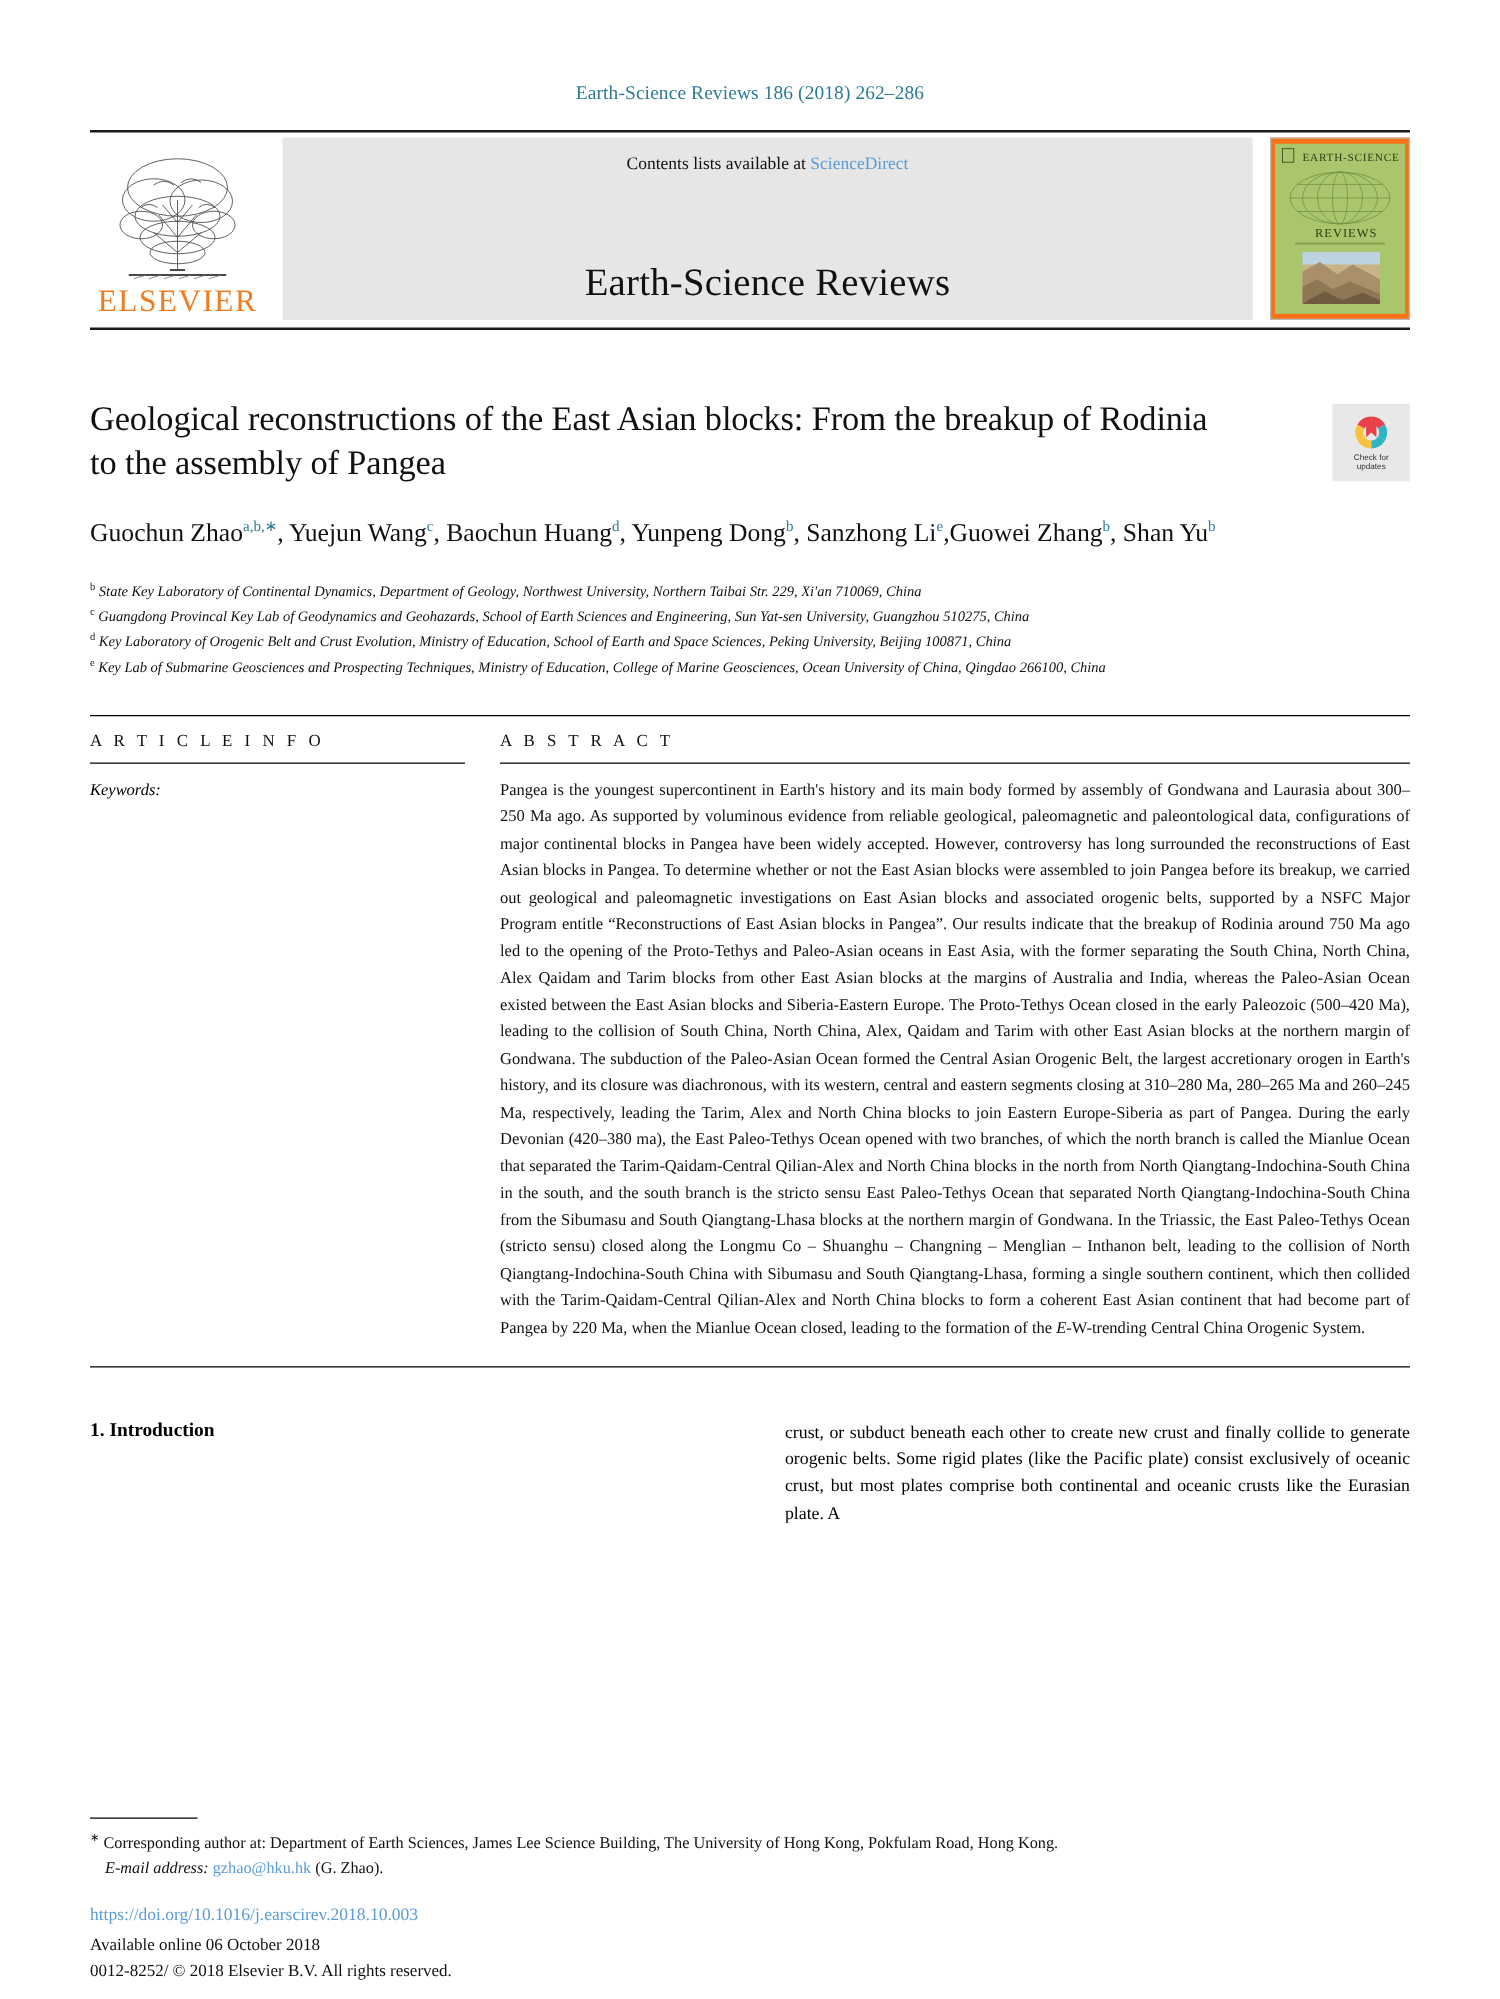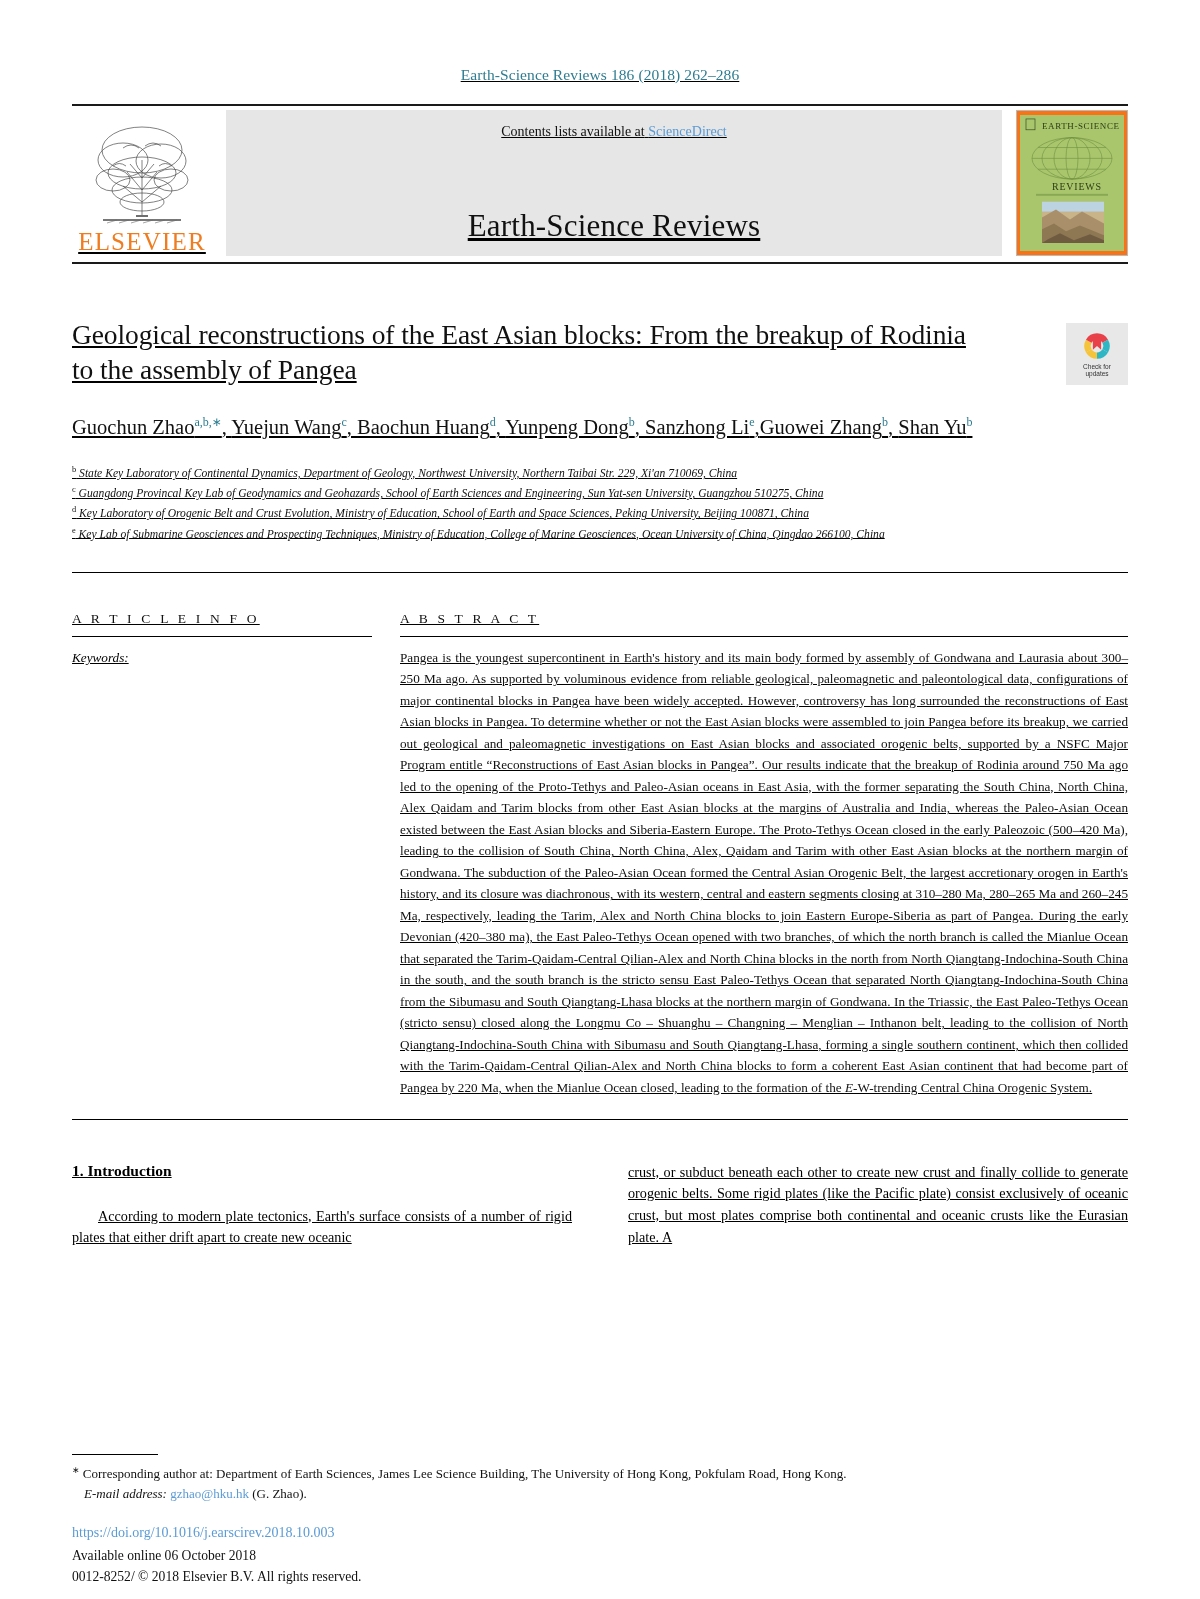--- a/index.html
+++ b/index.html
@@ -6,21 +6,21 @@
   html, body { margin: 0; padding: 0; }
   body {
     width: 1200px;
     height: 1599px;
     background: #ffffff;
     font-family: "Liberation Serif", serif;
     color: #000000;
     position: relative;
     overflow: hidden;
   }
-  .page { position: relative; width: 1200px; height: 1599px; padding: 0; text-decoration: underline; }
+  .page { position: relative; width: 1200px; height: 1599px; padding: 0; }
 
   
   .runhead {
     text-align: center;
     font-size: 15.5px;
     color: #2e7c91;
     padding-top: 66px;
     letter-spacing: .1px;
   }
 
@@ -129,21 +129,21 @@
   .aff {
     font-size: 11.6px;
     font-style: italic;
     line-height: 1.58;
     color: #111;
   }
   .aff sup { font-style: normal; font-size: 8.4px; }
 
   
   .divider { border-top: 1px solid #000; margin-top: 28px; }
-  .cols { display: flex; margin-top: 38px; }
+  .cols { display: flex; margin-top: 12px; }
   .col-info { width: 300px; flex: 0 0 300px; }
   .col-abs { flex: 1 1 auto; margin-left: 28px; }
   .sec-head {
     font-size: 13.5px;
     letter-spacing: 3.2px;
     color: #111;
   }
   .sec-rule { border-top: 1px solid #000; margin-top: 9px; margin-bottom: 10px; }
   .kw-title { font-size: 13.2px; font-style: italic; line-height: 1.63; }
   .kw { font-size: 13.2px; line-height: 1.63; }
@@ -337,21 +337,20 @@
         </div>
       </div>
 
     </div>
 
     <div class="divider2"></div>
 
     <div class="intro">
       <div class="intro-col">
         <h2 class="intro-head">1. Introduction</h2>
-        <p class="intro-p">According to modern plate tectonics, Earth's surface consists of a number of rigid plates that either drift apart to create new oceanic</p>
       </div>
       <div class="intro-col">
         <p class="intro-p noindent">crust, or subduct beneath each other to create new crust and finally collide to generate orogenic belts. Some rigid plates (like the Pacific plate) consist exclusively of oceanic crust, but most plates comprise both continental and oceanic crusts like the Eurasian plate. A</p>
       </div>
     </div>
 
   </div>
 
   <div class="footnotes">
     <div class="fn-rule"></div>

